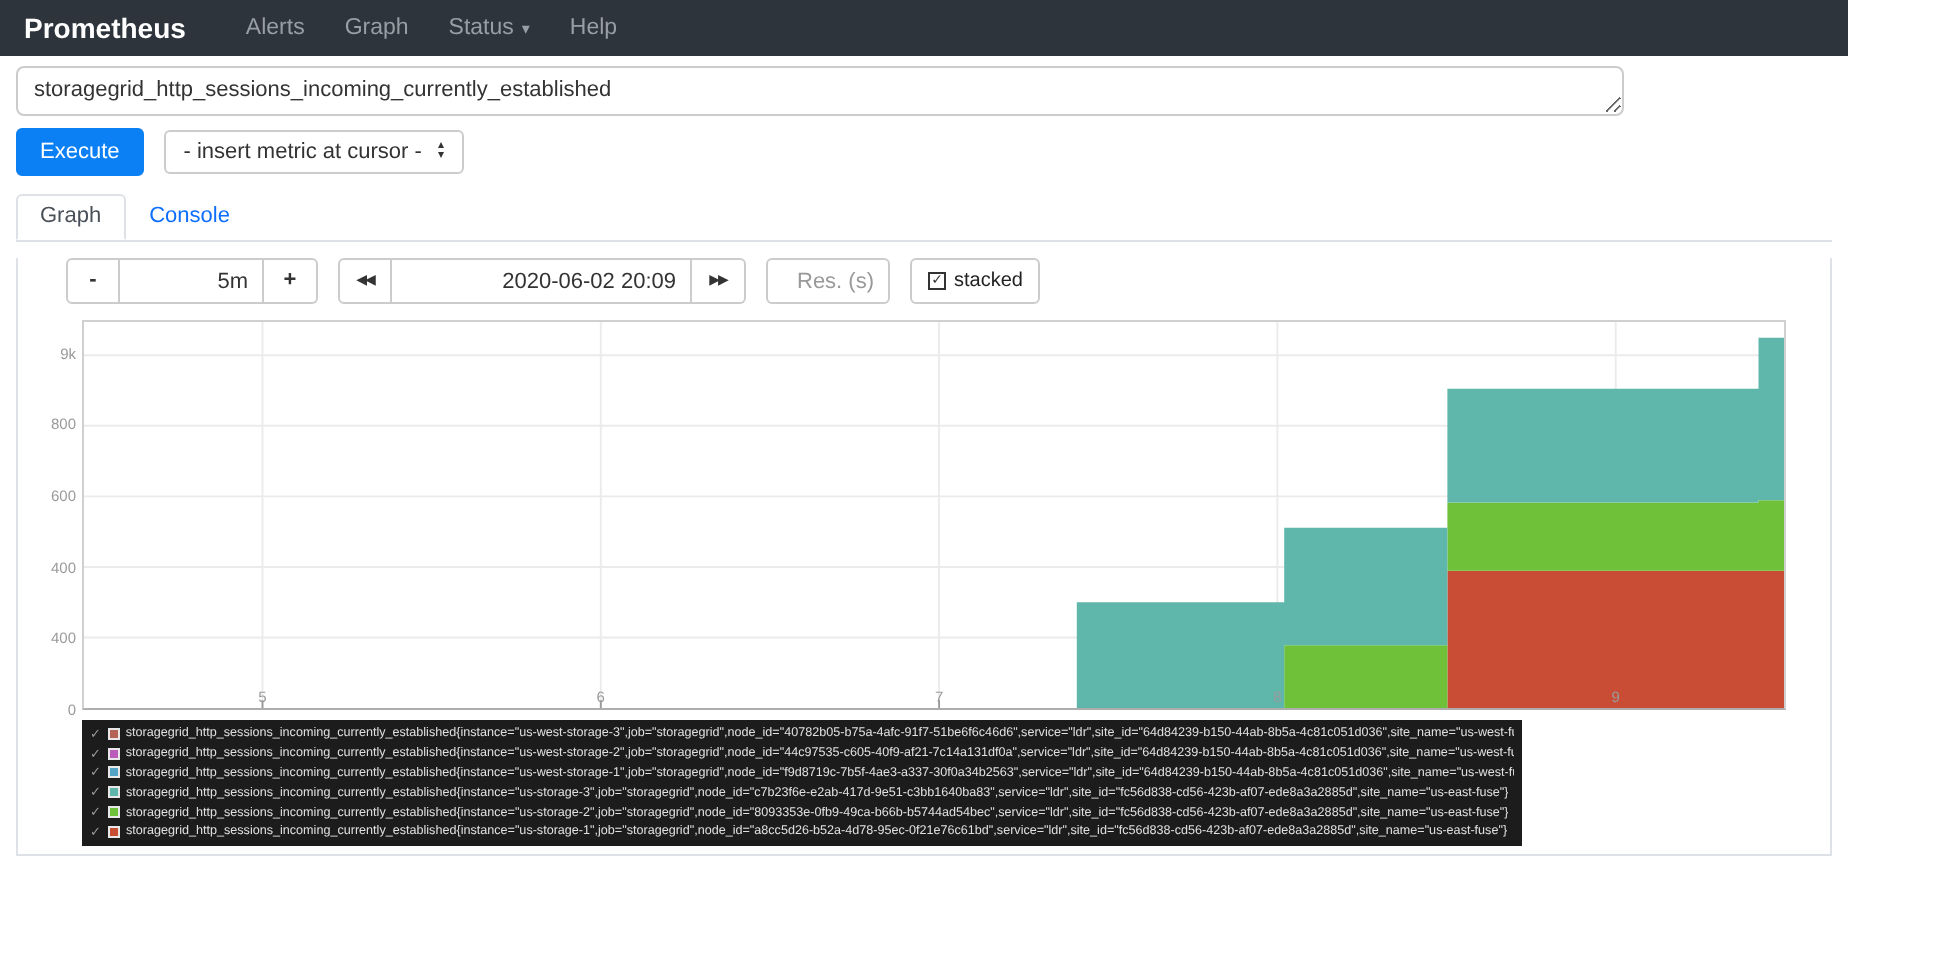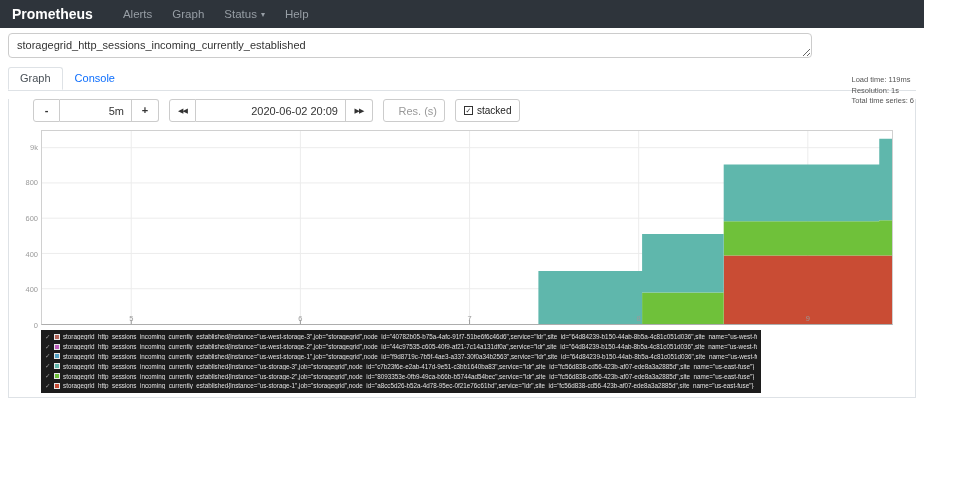--- a/index.html
+++ b/index.html
@@ -92,26 +92,31 @@
         <span class="nav-link">Status<span class="caret">▾</span></span>
         <span class="nav-link">Help</span>
       </div>
   </div>
 
   <div class="content">
 
 
     <textarea class="query-textarea" spellcheck="false" style="">storagegrid_http_sessions_incoming_currently_established</textarea>
 
-    <div class="stats">
-        <div>Load time: 119ms</div>
-        <div>Resolution: 1s</div>
-        <div>Total time series: 6</div>
-      </div>
-
+
+    <div class="exec-row">
+      <button class="btn-primary">Execute</button>
+      <div class="metric-select">
+        <span>- insert metric at cursor -</span>
+        <span class="updown">
+            <span>▴</span>
+            <span>▾</span>
+          </span>
+      </div>
+    </div>
 
     <div class="tabbar">
       <span class="tab active">Graph</span>
       <span class="tab inactive">Console</span>
     </div>
 
     <div class="panel">
 
       <div class="controls">
         <div class="igroup">

